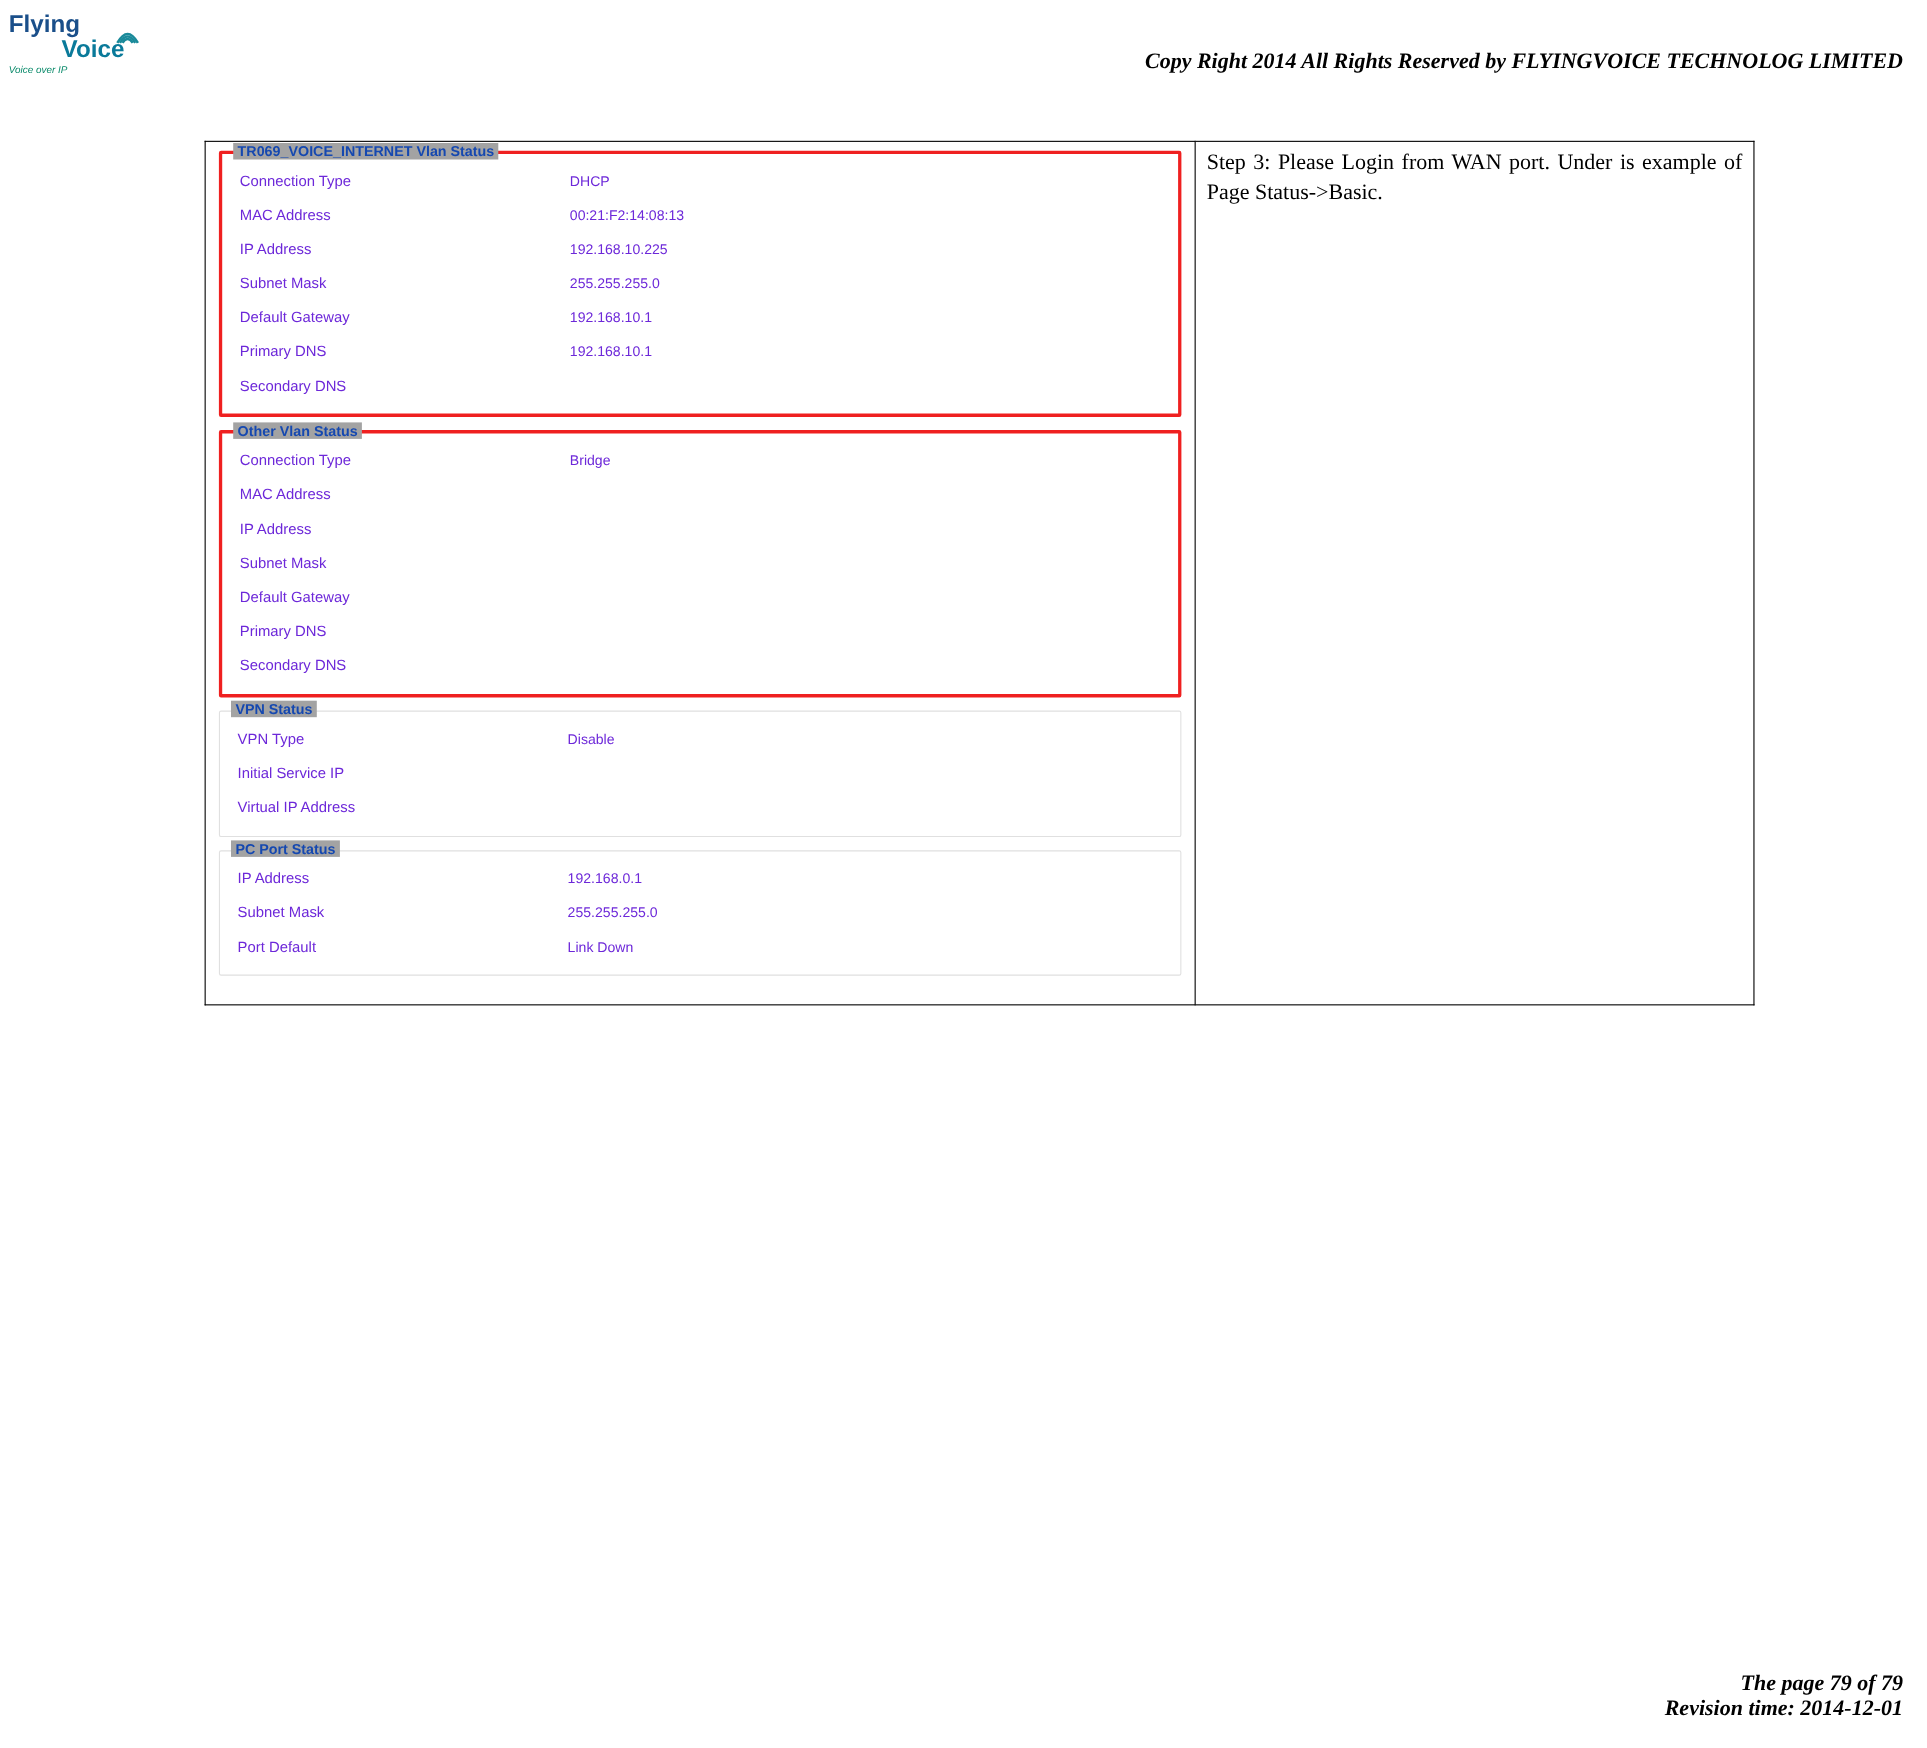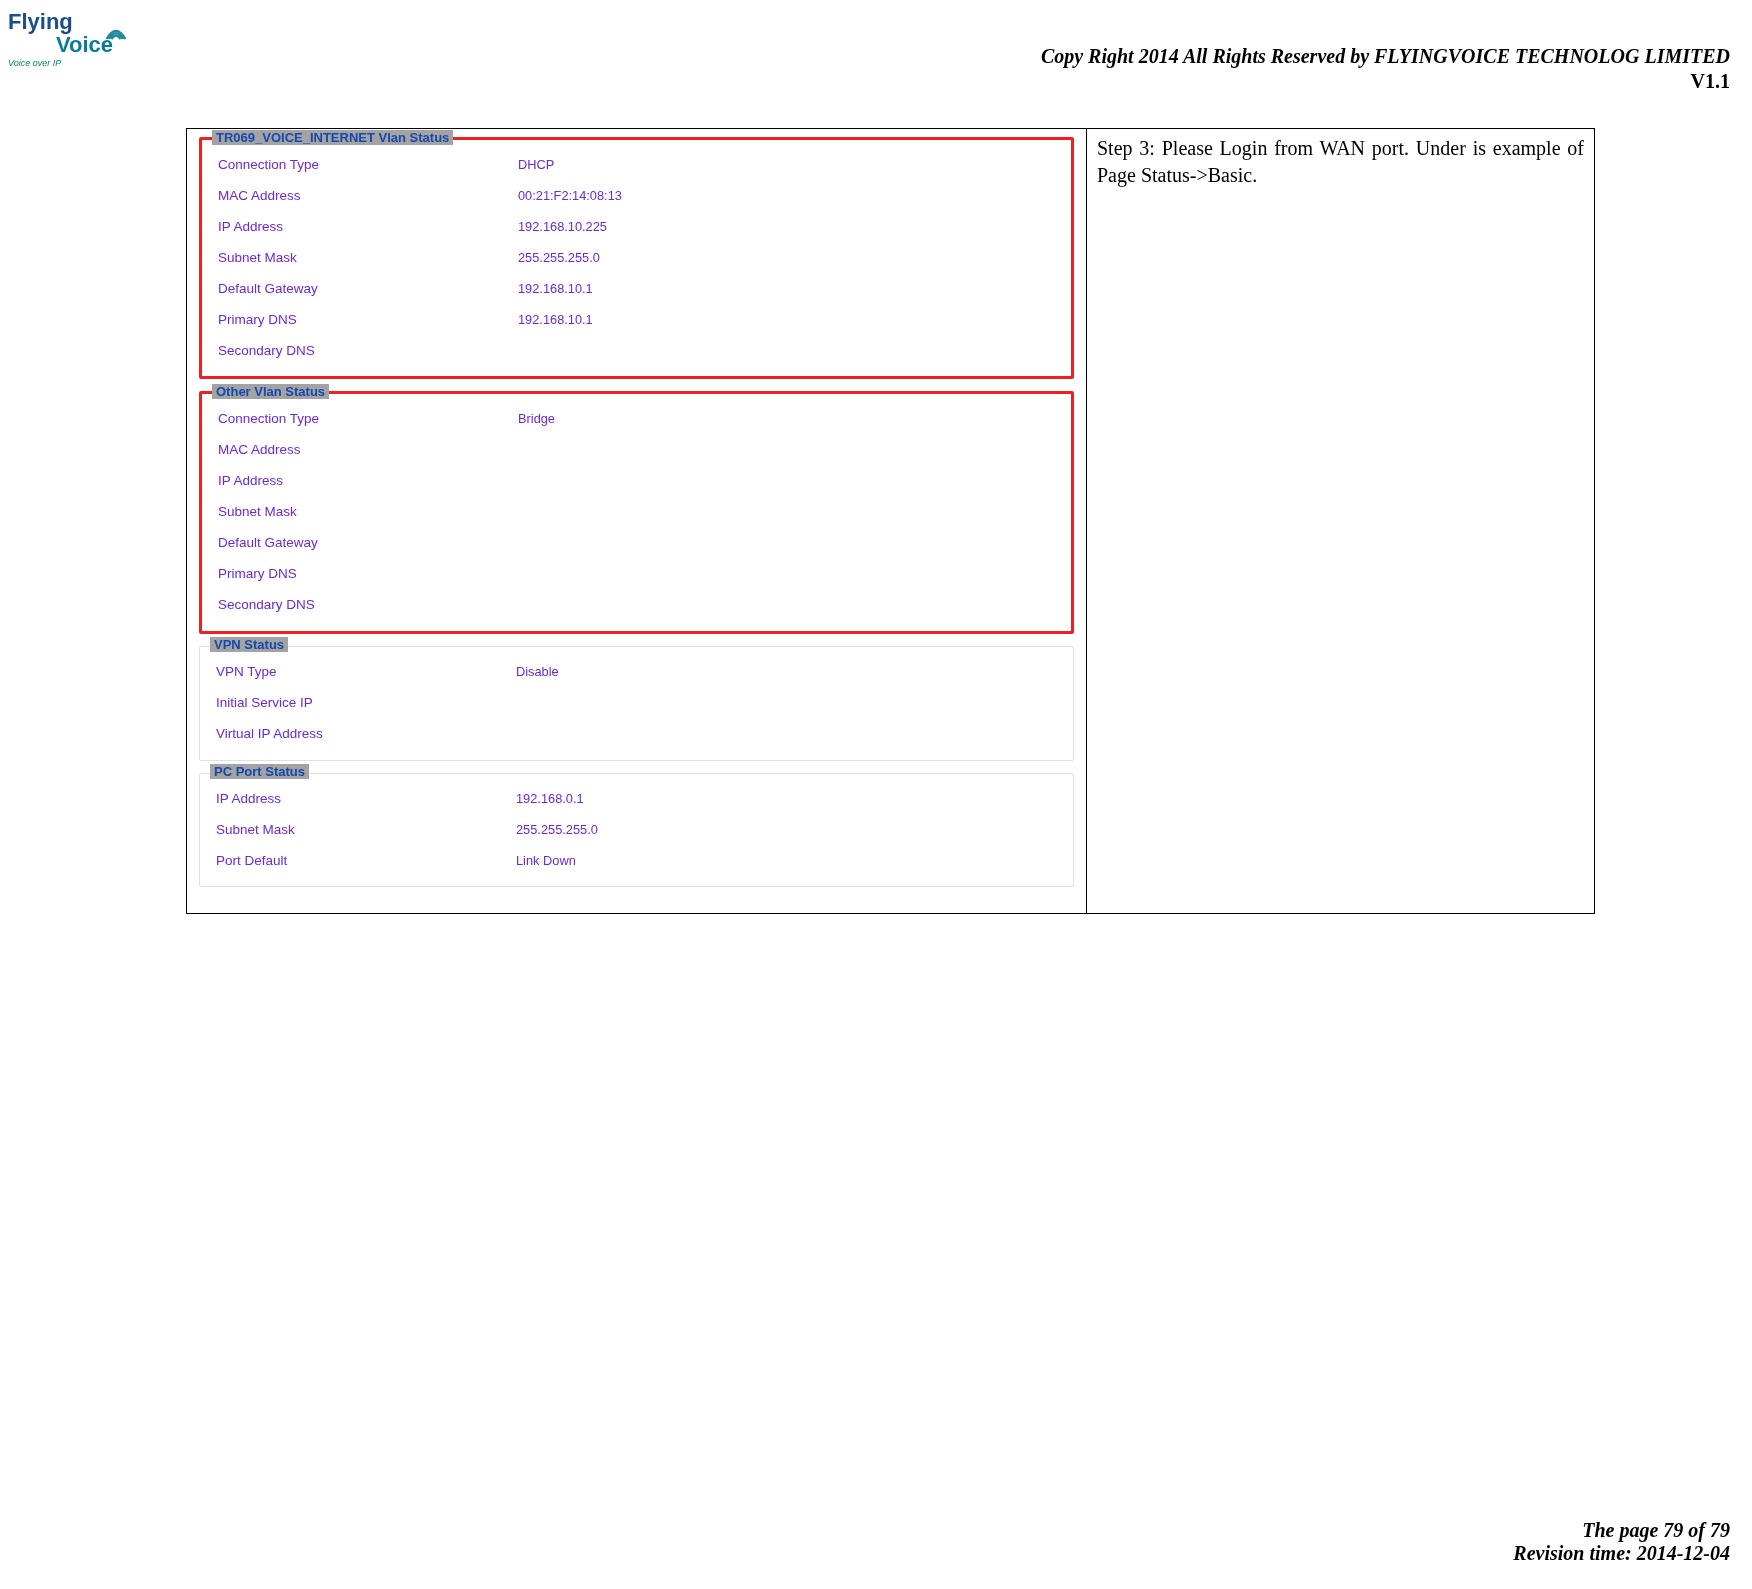--- a/index.html
+++ b/index.html
@@ -125,21 +125,20 @@
       <path d="M8 18 Q12 12 16 18" stroke="#1a8a9a" stroke-width="2" fill="none"></path>
     </svg>
     <br>
     <span class="logo-bot">Voice</span>
   </div>
   <div class="logo-sub">Voice over IP</div>
 </div>
 
 <div class="header-right">
   <div class="copyright">Copy Right 2014 All Rights Reserved by FLYINGVOICE TECHNOLOG LIMITED</div>
-  <div class="version">V1.1</div>
 </div>
 
 <table class="main-table">
   <tbody>
       <tr>
     <td class="left-cell">
 
       <div class="section section-red">
         <div class="section-legend">TR069_VOICE_INTERNET Vlan Status</div>
         <div class="row">
@@ -239,14 +238,14 @@
     </td>
     <td class="right-cell">
       <span>Step 3: Please Login from WAN port.  Under is example of Page Status-&gt;Basic.</span>
     </td>
   </tr>
 </tbody>
   </table>
 
 <div class="footer">
   <div>The page 79 of 79</div>
-  <div>Revision time: 2014-12-04</div>
+  <div>Revision time: 2014-12-01</div>
 </div>
 
 </body></html>

